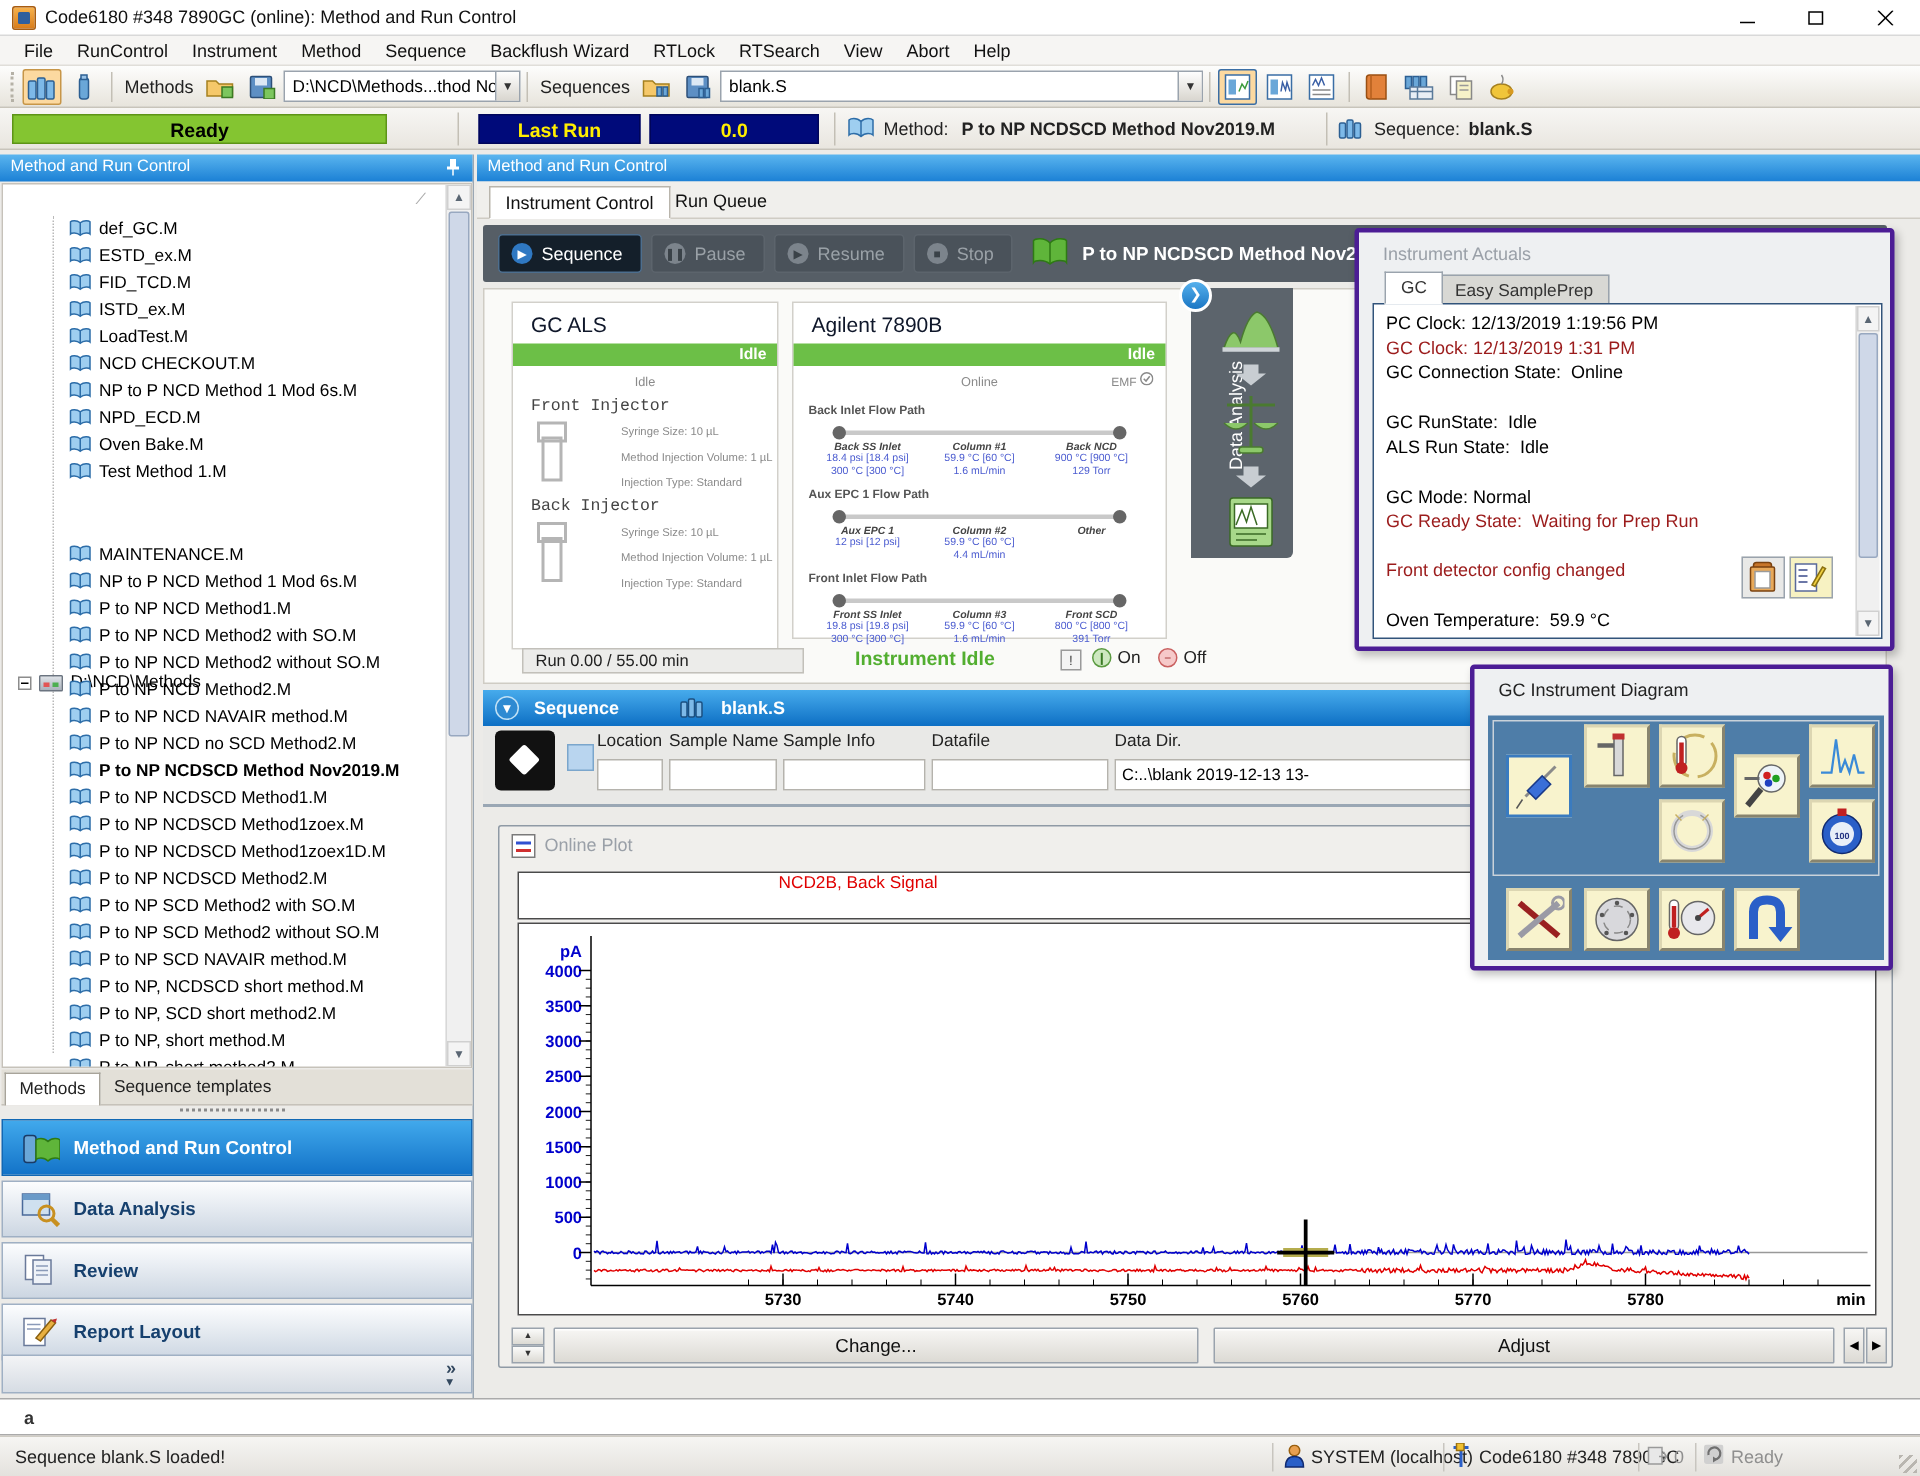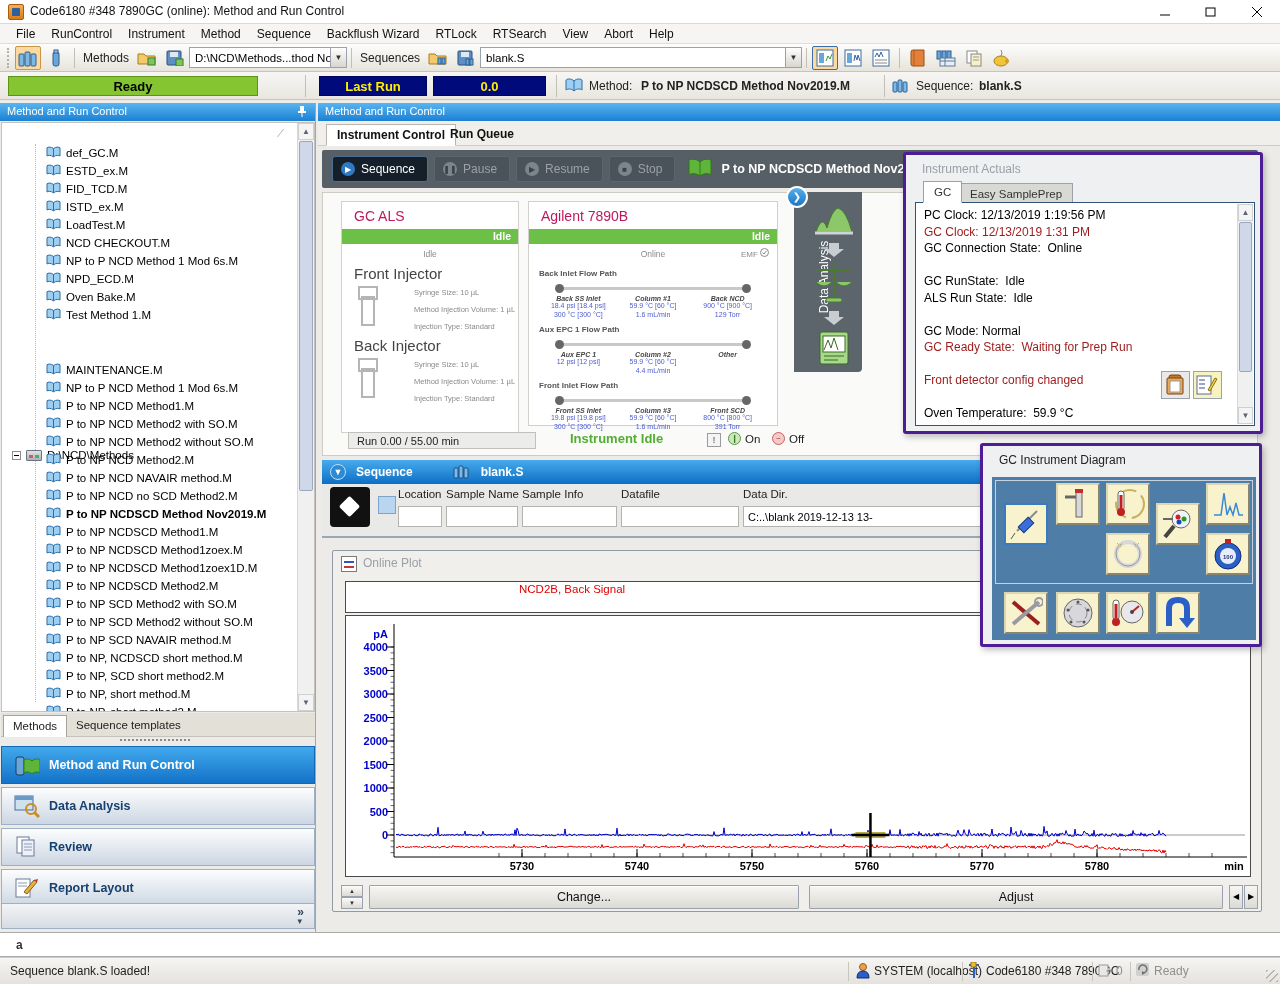--- a/index.html
+++ b/index.html
@@ -68,38 +68,38 @@
   .navbtn { position:absolute; left:1px; width:314px; height:38px; display:flex; align-items:center; border:1px solid #9fb0c4; background:linear-gradient(#fcfdfe,#ccd6e2); color:#16406e; font-weight:bold; font-size:12.5px; }
   .navbtn.selected { background:linear-gradient(#41a9ec,#1373c8); color:#fff; border-color:#1268b4; }
   .navbtn .nico { width:26px; height:24px; margin:0 9px 0 12px; flex:0 0 auto; }
   .chevrow { position:absolute; left:1px; top:800px; width:314px; height:26px; background:linear-gradient(#f3f4f6,#d6dce4); border:1px solid #9fb0c4; }
   .chevrow span { position:absolute; right:10px; top:1px; color:#33485f; font-weight:bold; font-size:12px;}
   .chevrow i { position:absolute; right:12px; top:12px; color:#33485f; font-style:normal; font-size:9px;}
 
   
   .rpanel-head { left:318px; top:103px; width:962px; height:18px; }
   .rtabs { left:318px; top:121px; width:962px; height:25px; background:#f0efec; border-bottom:1px solid #cfccc4; }
-  .rtab { position:absolute; top:3px; height:22px; padding:0 10px; font-size:12px; line-height:21px; color:#111;font-weight:bold; }
+  .rtab { position:absolute; top:3px; height:22px; padding:0 10px; font-size:12px; line-height:21px; color:#111; }
   .rtab.active { background:#fff; border:1px solid #b9b5ac; border-bottom:1px solid #fff; }
   .rcontent { left:318px; top:146px; width:962px; height:786px; background:#ecebe8; }
 
   
   .runbar { position:absolute; left:322px; top:150px; width:936px; height:38px; background:#565e66; border-radius:2px; display:flex; align-items:center; padding-left:10px; }
   .runbtn { height:26px; border-radius:3px; display:flex; align-items:center; padding:0 12px 0 8px; margin-right:6px; font-size:12px; color:#9aa1a7; background:#4a525a; border:1px solid #5c646c; }
   .runbtn .cir { width:14px; height:14px; border-radius:50%; background:#7c848c; color:#3a4248; font-size:8px; display:flex; align-items:center; justify-content:center; margin-right:6px; }
   .runbtn.primary { background:#141f2a; border:1px solid #4d6e8e; color:#fff; }
   .runbtn.primary .cir { background:#2f78c2; color:#fff; }
 
   
   .instpanel { position:absolute; left:322px; top:192px; width:936px; height:264px; background:#fafaf8; border:1px solid #cfccc4; }
   .card { position:absolute; background:#fff; border:1px solid #d2d0ca; }
-  .card .ctitle { font-size:14px; color:#be185d; padding:6px 0 5px 12px; }
+  .card .ctitle { font-size:14px; color:#0f172a; padding:6px 0 5px 12px; }
   .statbar { height:15px; background:#6cbf47; color:#fff; font-weight:bold; font-size:10.5px; text-align:right; padding-right:7px; line-height:15px; }
   .cstate { text-align:center; font-size:8.5px; color:#8a8a8a; padding:5px 0 4px; }
-  .inj-title { font-size:15px; color:#444; padding:2px 0 2px 12px; }
+  .inj-title { font-size:11px; color:#444; padding:2px 0 2px 12px;font-family:Liberation Mono, monospace; }
   .inj-row { display:flex; padding-left:14px; }
   .syringe { width:22px; height:42px; position:relative; margin-top:2px; flex:0 0 auto;}
   .syringe:before { content:""; position:absolute; left:2px; top:0; width:16px; height:10px; border:2px solid #b5b5b5; }
   .syringe:after { content:""; position:absolute; left:5px; top:10px; width:10px; height:26px; border:2px solid #b5b5b5; }
   .inj-lines { padding-left:10px; }
   .inj-lines div { font-size:7.5px; color:#8a8a8a; padding:4px 0;margin-left:26px; }
 
   .fp-title { font-size:8px; font-weight:bold; color:#555; padding:6px 0 2px 10px; }
   .fp-diag { position:relative; height:10px; margin:4px 26px 0; }
   .fp-diag .wire { position:absolute; left:4px; right:4px; top:3px; height:3px; background:#c9c9c9; }

